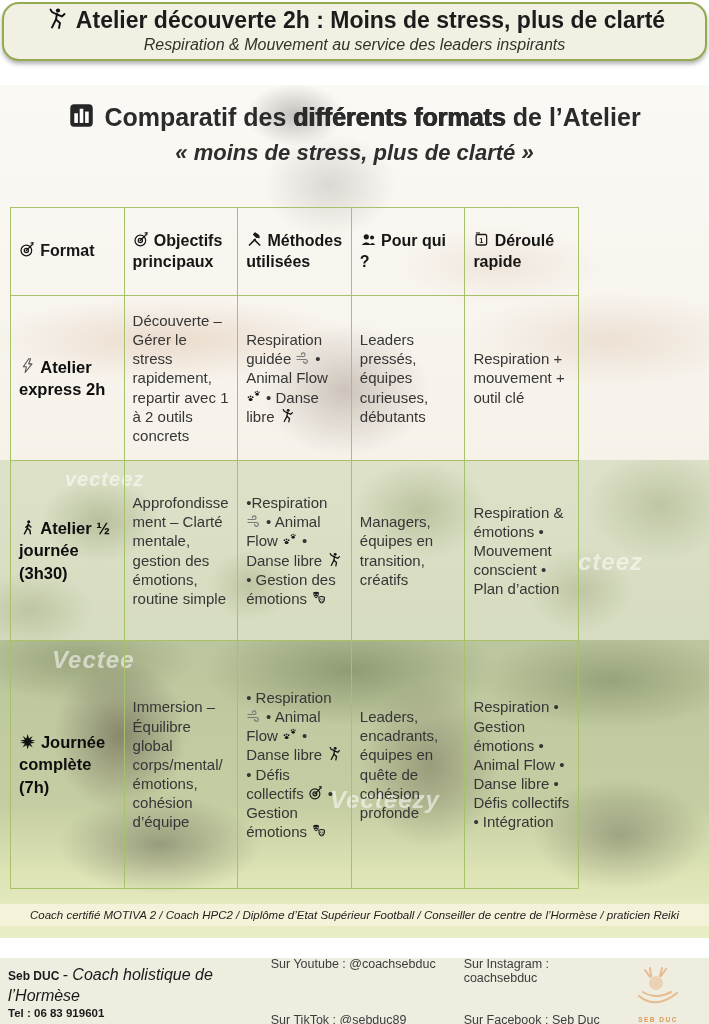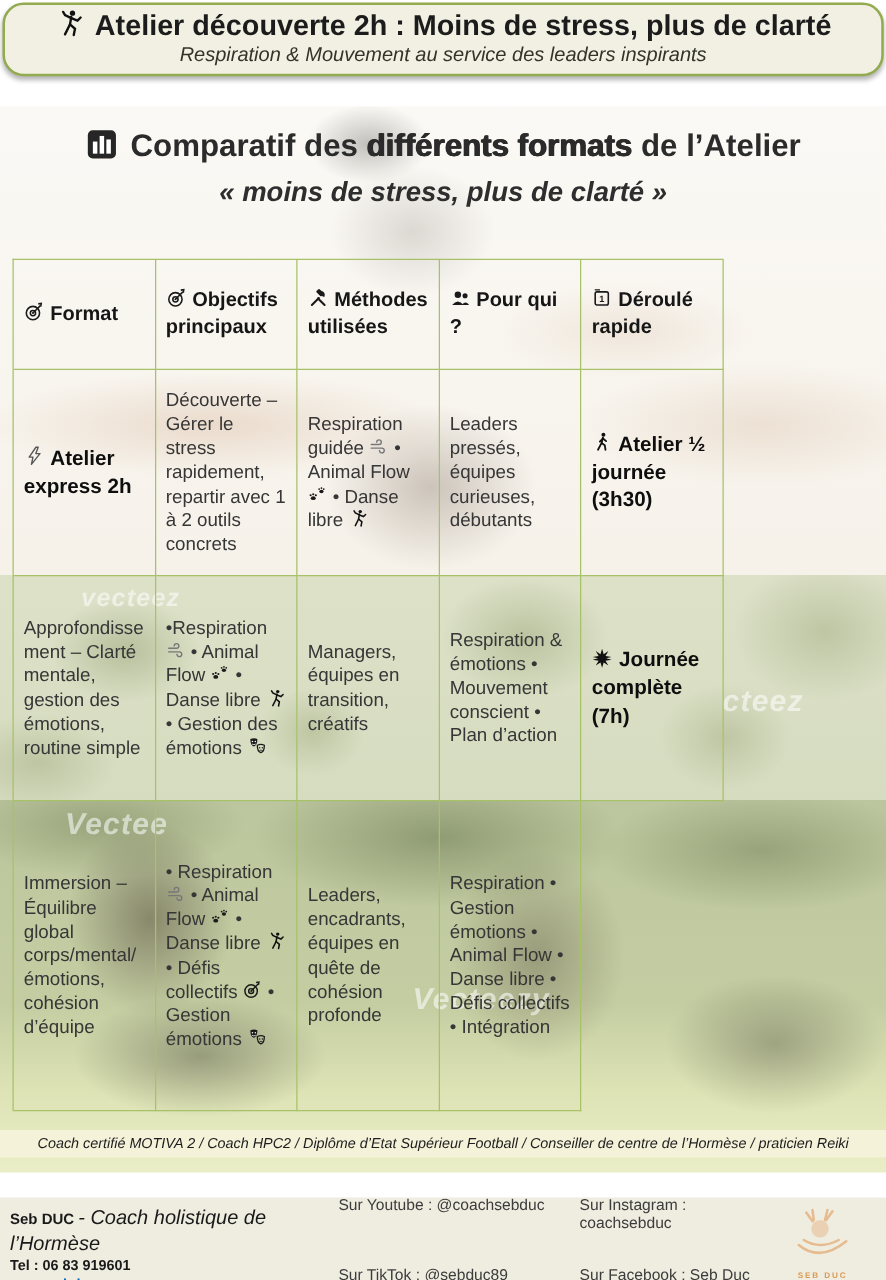--- a/index.html
+++ b/index.html
@@ -215,20 +215,23 @@
                 <path d="M13 6.5 L12 12.5 L8 20.5"></path>
                 <path d="M12 12.5 L16 16 L15 21"></path>
                 <path d="M13 7.5 L8 5 L6.5 2.5"></path>
                 <path d="M13 7.5 L18 9.5 L20.5 7"></path>
               </g>
             </svg></span></div>
       </div>
     <div class="cell">
         <div class="cell-content">Leaders pressés, équipes curieuses, débutants</div>
       </div>
+    <div class="cell">
+        <div class="cell-content">Respiration + mouvement + outil clé</div>
+      </div>
 
     <div class="cell fmt">
         <div class="cell-content"><span class="icon"><svg viewBox="0 0 24 24">
               <g stroke="#111" stroke-width="2" fill="none" stroke-linecap="round">
                 <circle cx="13.5" cy="3.8" r="2.2" fill="#111" stroke="none"></circle>
                 <path d="M13 7 L11.5 13 L7.5 20.5"></path>
                 <path d="M11.5 13 L15 15.5 L15.8 20.5"></path>
                 <path d="M13 8 L9.5 11.5"></path>
                 <path d="M13 8 L16.5 11"></path>
               </g>

